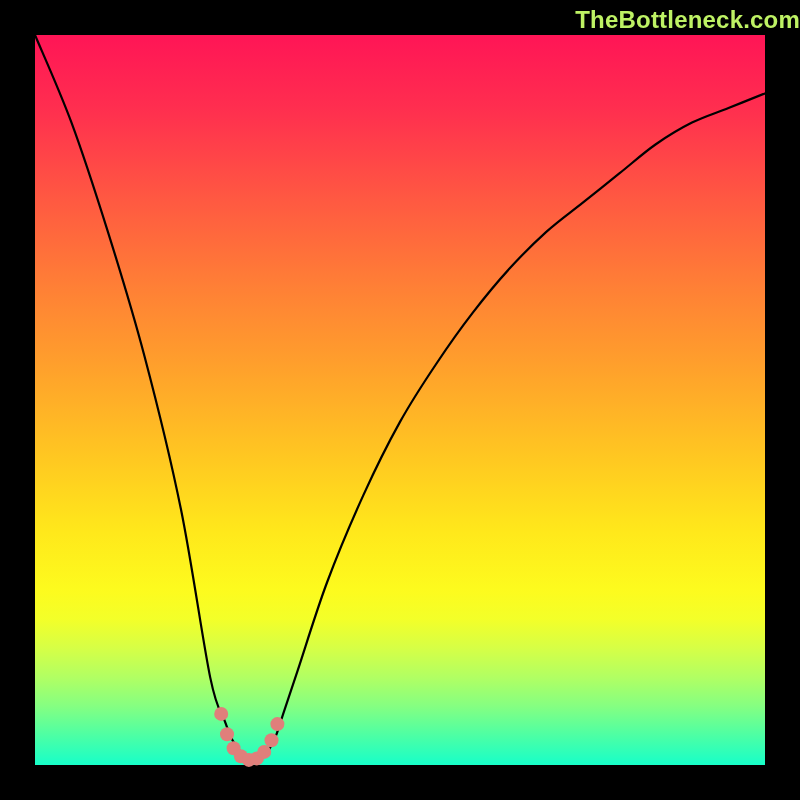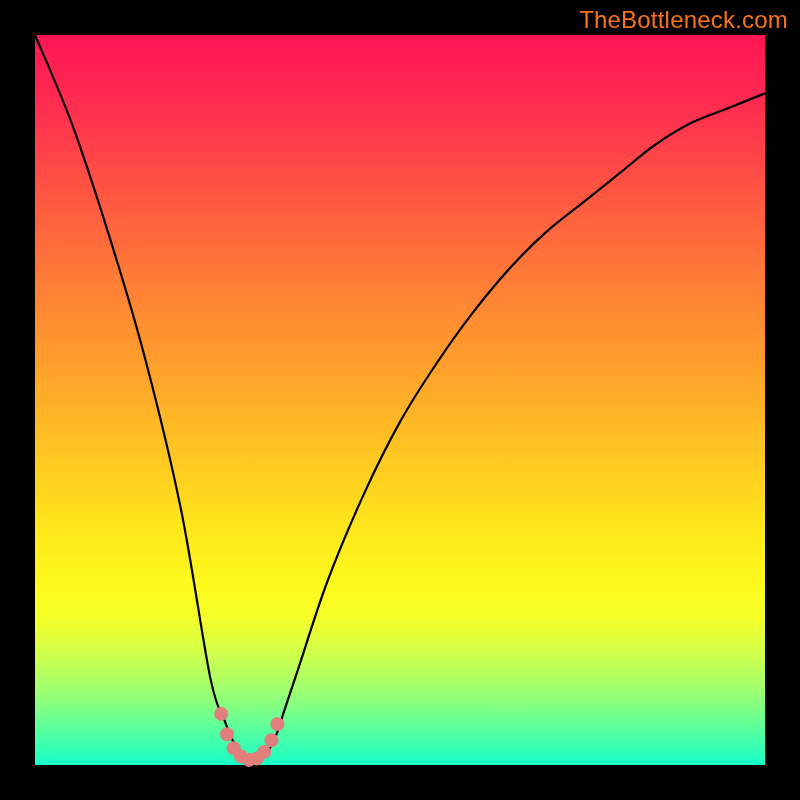--- a/index.html
+++ b/index.html
@@ -38,24 +38,24 @@
       #d6ff46 84%,
       #b1ff63 88%,
       #84ff82 92%,
       #4cffa5 96%,
       #17ffc9 100%
     );
   }
   .watermark {
     position: absolute;
     top: 6px;
-    right: 12px;
-    color: #f97316;
+    right: 0;
+    color: #bef264;
     font-size: 24px;
-    font-weight: 400;
+    font-weight: 700;
     letter-spacing: 0.2px;
     user-select: none;
   }
   svg.curve {
     position: absolute;
     left: 0;
     top: 0;
     width: 730px;
     height: 730px;
     overflow: visible;

